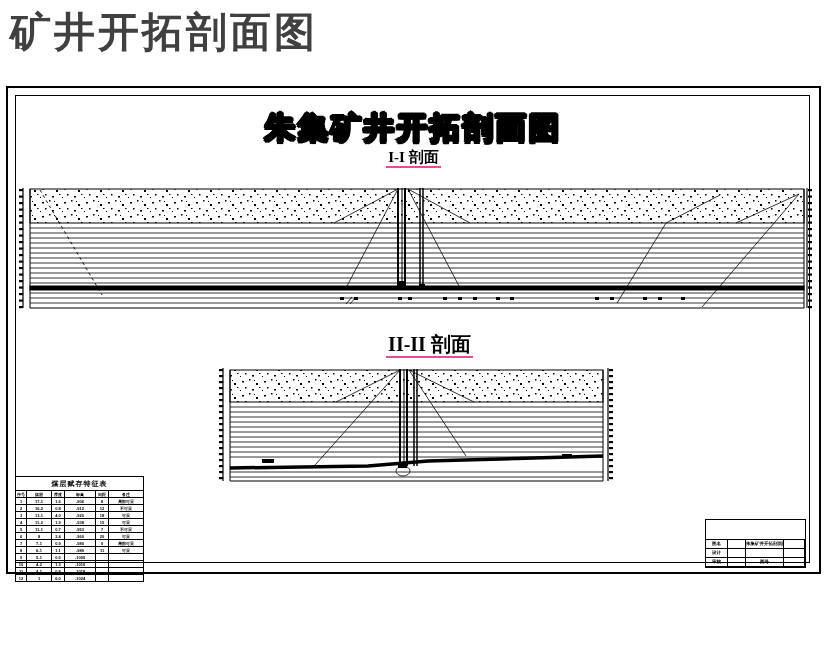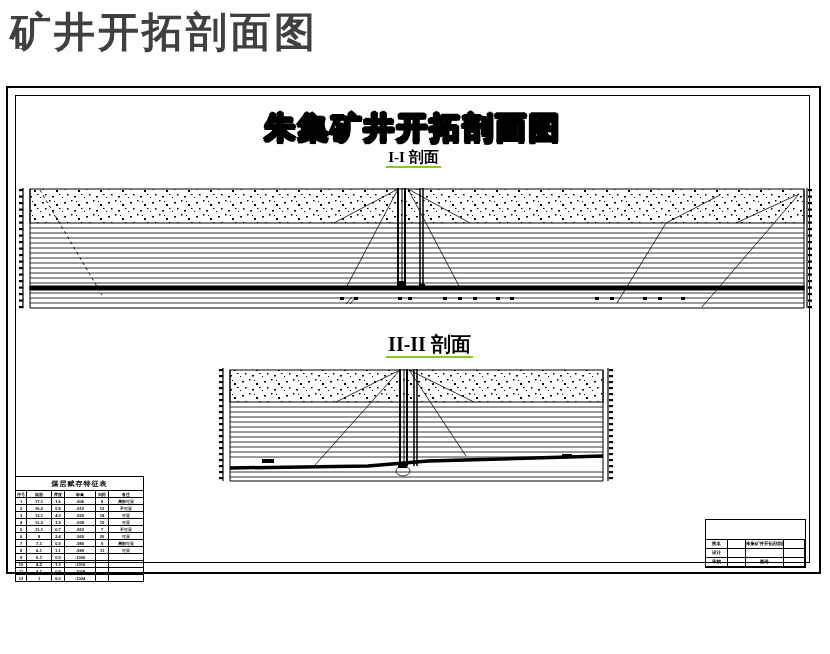--- a/index.html
+++ b/index.html
@@ -29,21 +29,21 @@
     font-size:30px;letter-spacing:3px;color:#fff;
     -webkit-text-stroke:1.6px #000;
     text-shadow:-1.5px -1.5px 0 #000,1.5px -1.5px 0 #000,-1.5px 1.5px 0 #000,
                  1.5px 1.5px 0 #000,0 -2px 0 #000,0 2px 0 #000,-2px 0 0 #000,2px 0 0 #000;
     white-space:nowrap;
   }
   .section-label{
     position:absolute;left:0;width:100%;text-align:center;
     font-weight:bold;color:#000;font-family:"Liberation Serif",serif;
   }
-  .section-label span{border-bottom:2px solid #84cc16;padding:0 2px 1px 2px;}
+  .section-label span{border-bottom:2px solid #ec4899;padding:0 2px 1px 2px;}
   #sec1-label{top:60px;font-size:15px;}
   #sec2-label{top:243px;font-size:20px;margin-left:16px;}
   .sec-svg{position:absolute;}
   #sec1-svg{left:10px;top:97px;}
   #sec2-svg{left:210px;top:276px;}
   
   .seam-table{
     position:absolute;left:7px;top:388px;
     border-collapse:collapse;table-layout:fixed;
     font-size:4px;line-height:5px;color:#000;

